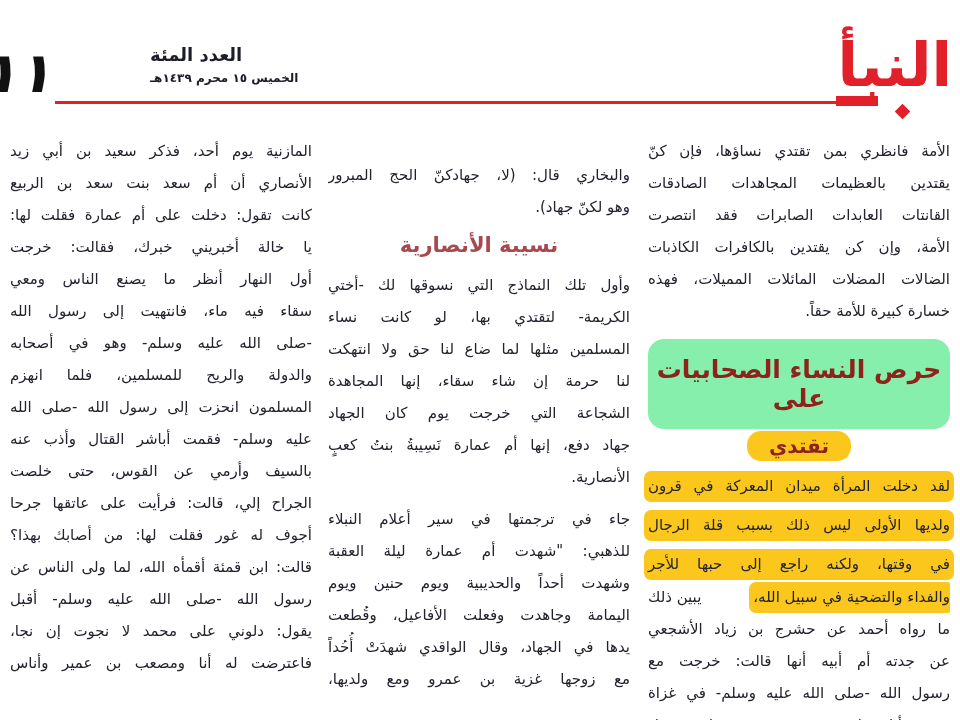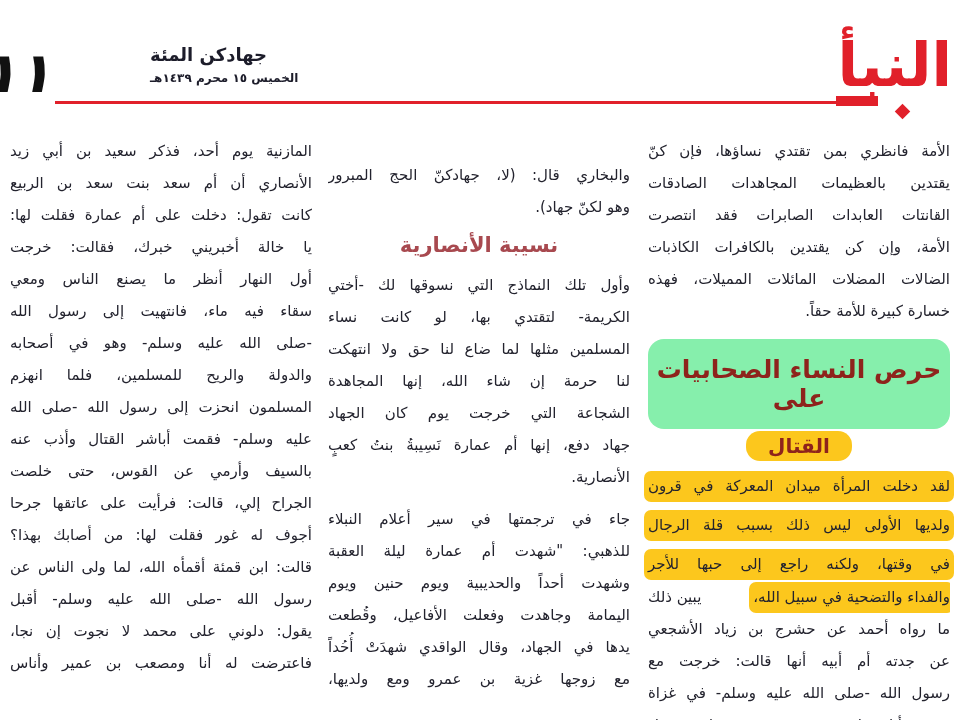--- a/index.html
+++ b/index.html
@@ -87,40 +87,40 @@
 <body>
 
 <div class="page">
 
   <div class="logo">النبأ</div>
   <div class="logo-diamond"></div>
   <div class="redline"></div>
   <div class="redline-thick"></div>
 
   <div class="issue-block">
-    <div class="issue">جهادكن المئة</div>
+    <div class="issue">العدد المئة</div>
     <div class="date">الخميس ١٥ محرم ١٤٣٩هـ</div>
   </div>
 
   <div class="pagenum">١١</div>
 
   <section class="col col-right">
     <div class="para">
         <div class="line">الأمة فانظري بمن تقتدي نساؤها، فإن كنّ</div>
         <div class="line">يقتدين بالعظيمات المجاهدات الصادقات</div>
         <div class="line">القانتات العابدات الصابرات فقد انتصرت</div>
         <div class="line">الأمة، وإن كن يقتدين بالكافرات الكاذبات</div>
         <div class="line">الضالات المضلات المائلات المميلات، فهذه</div>
         <div class="line last">خسارة كبيرة للأمة حقاً.</div>
       </div>
 
     <div class="yellow-heading">
       <div class="yh-line1">حرص النساء الصحابيات على</div>
       <div class="yh-line2-wrap">
-        <span class="yh-line2">القتال</span>
+        <span class="yh-line2">تقتدي</span>
       </div>
     </div>
 
     <div class="para hl">
         <div class="line">لقد دخلت المرأة ميدان المعركة في قرون</div>
         <div class="line">ولديها الأولى ليس ذلك بسبب قلة الرجال</div>
         <div class="line">في وقتها، ولكنه راجع إلى حبها للأجر</div>
       </div>
 
     <div class="line mixed">
@@ -141,21 +141,21 @@
         <div class="line">والبخاري قال: (لا، جهادكنّ الحج المبرور</div>
         <div class="line last">وهو لكنّ جهاد).</div>
       </div>
 
     <div class="red-heading">نسيبة الأنصارية</div>
 
     <div class="para">
         <div class="line">وأول تلك النماذج التي نسوقها لك -أختي</div>
         <div class="line">الكريمة- لتقتدي بها، لو كانت نساء</div>
         <div class="line">المسلمين مثلها لما ضاع لنا حق ولا انتهكت</div>
-        <div class="line">لنا حرمة إن شاء الله، إنها المجاهدة</div>
+        <div class="line">لنا حرمة إن شاء سقاء، إنها المجاهدة</div>
         <div class="line">الشجاعة التي خرجت يوم كان الجهاد</div>
         <div class="line">جهاد دفع، إنها أم عمارة نَسِيبةُ بنتُ كعبٍ</div>
         <div class="line last">الأنصارية.</div>
       </div>
 
     <div class="para para2">
         <div class="line">جاء في ترجمتها في سير أعلام النبلاء</div>
         <div class="line">للذهبي: "شهدت أم عمارة ليلة العقبة</div>
         <div class="line">وشهدت أحداً والحديبية ويوم حنين ويوم</div>
         <div class="line">اليمامة وجاهدت وفعلت الأفاعيل، وقُطعت</div>

